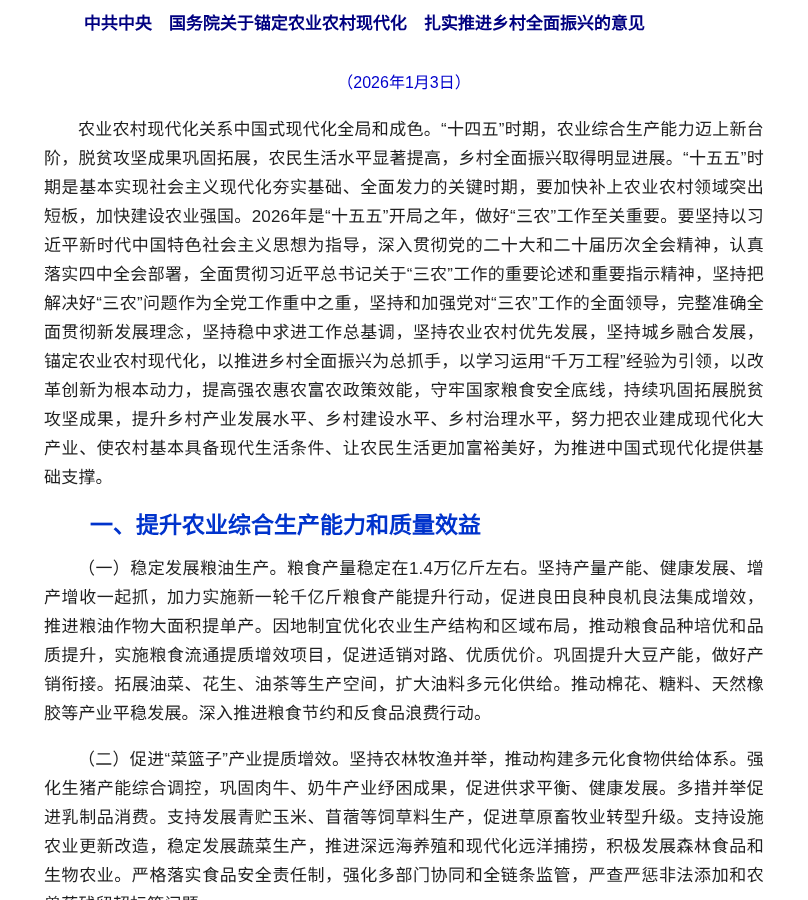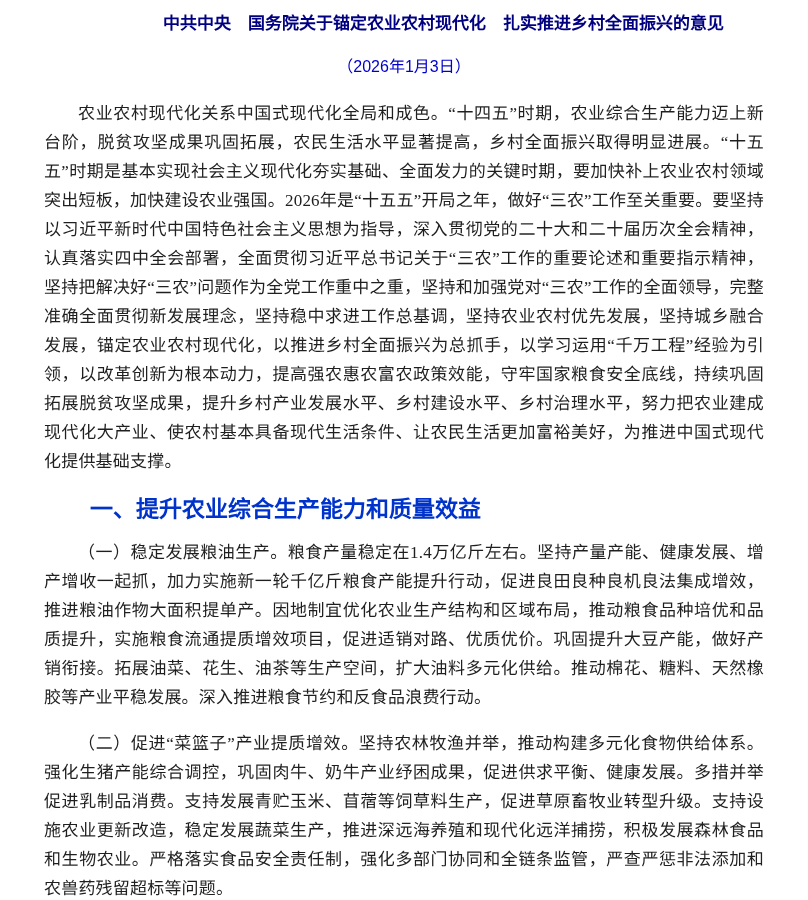--- a/index.html
+++ b/index.html
@@ -15,45 +15,44 @@
     font-family: "Liberation Sans", "DejaVu Sans", sans-serif;
   }
   .page {
     width: 808px;
     min-height: 900px;
     margin: 0 auto;
     background: var(--page_bg);
     padding: 12px 44px 24px 44px;
   }
   .doc-title {
-    text-align: right;
+    text-align: left;
     font-size: 17px;
     font-weight: bold;
     line-height: 24px;
     color: var(--title_text);
     padding: 0 40px;
   }
   .doc-date {
     text-align: center;
     font-size: 16px;
     font-weight: normal;
     color: var(--date_text);
-    margin-top: 20px;
+    margin-top: 36px;
     line-height: 22px;
   }
   .para {
     font-size: 17px;
     line-height: 29px;
     color: var(--body_text);
     text-align: justify;
     text-justify: inter-ideograph;
     text-indent: 2em;
     margin-top: 17px;
     letter-spacing: 0.2px;
-    font-family: Liberation Serif, serif;
   }
   .intro { margin-top: 21px; }
   .section-heading {
     font-size: 23px;
     font-weight: bold;
     color: var(--heading_text);
     text-indent: 2em;
     line-height: 24px;
     margin-top: 21px;
   }

